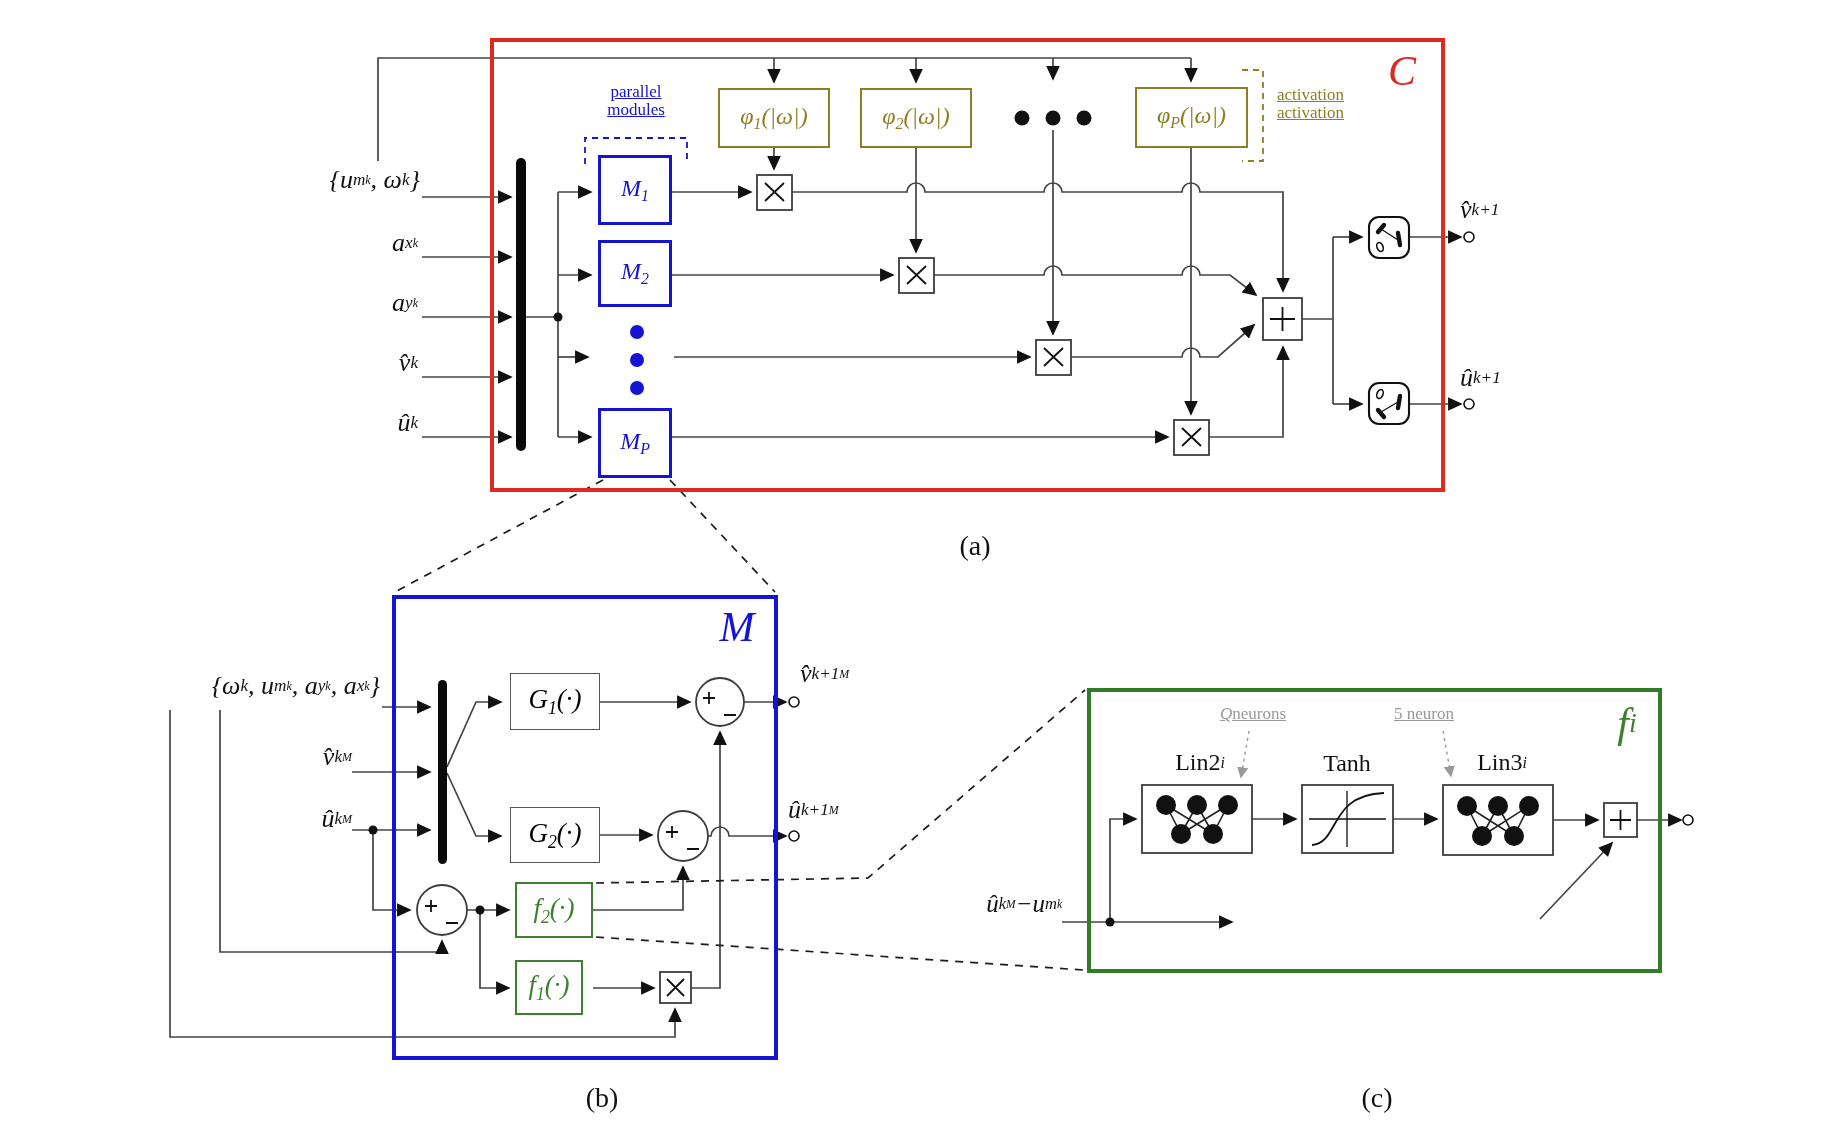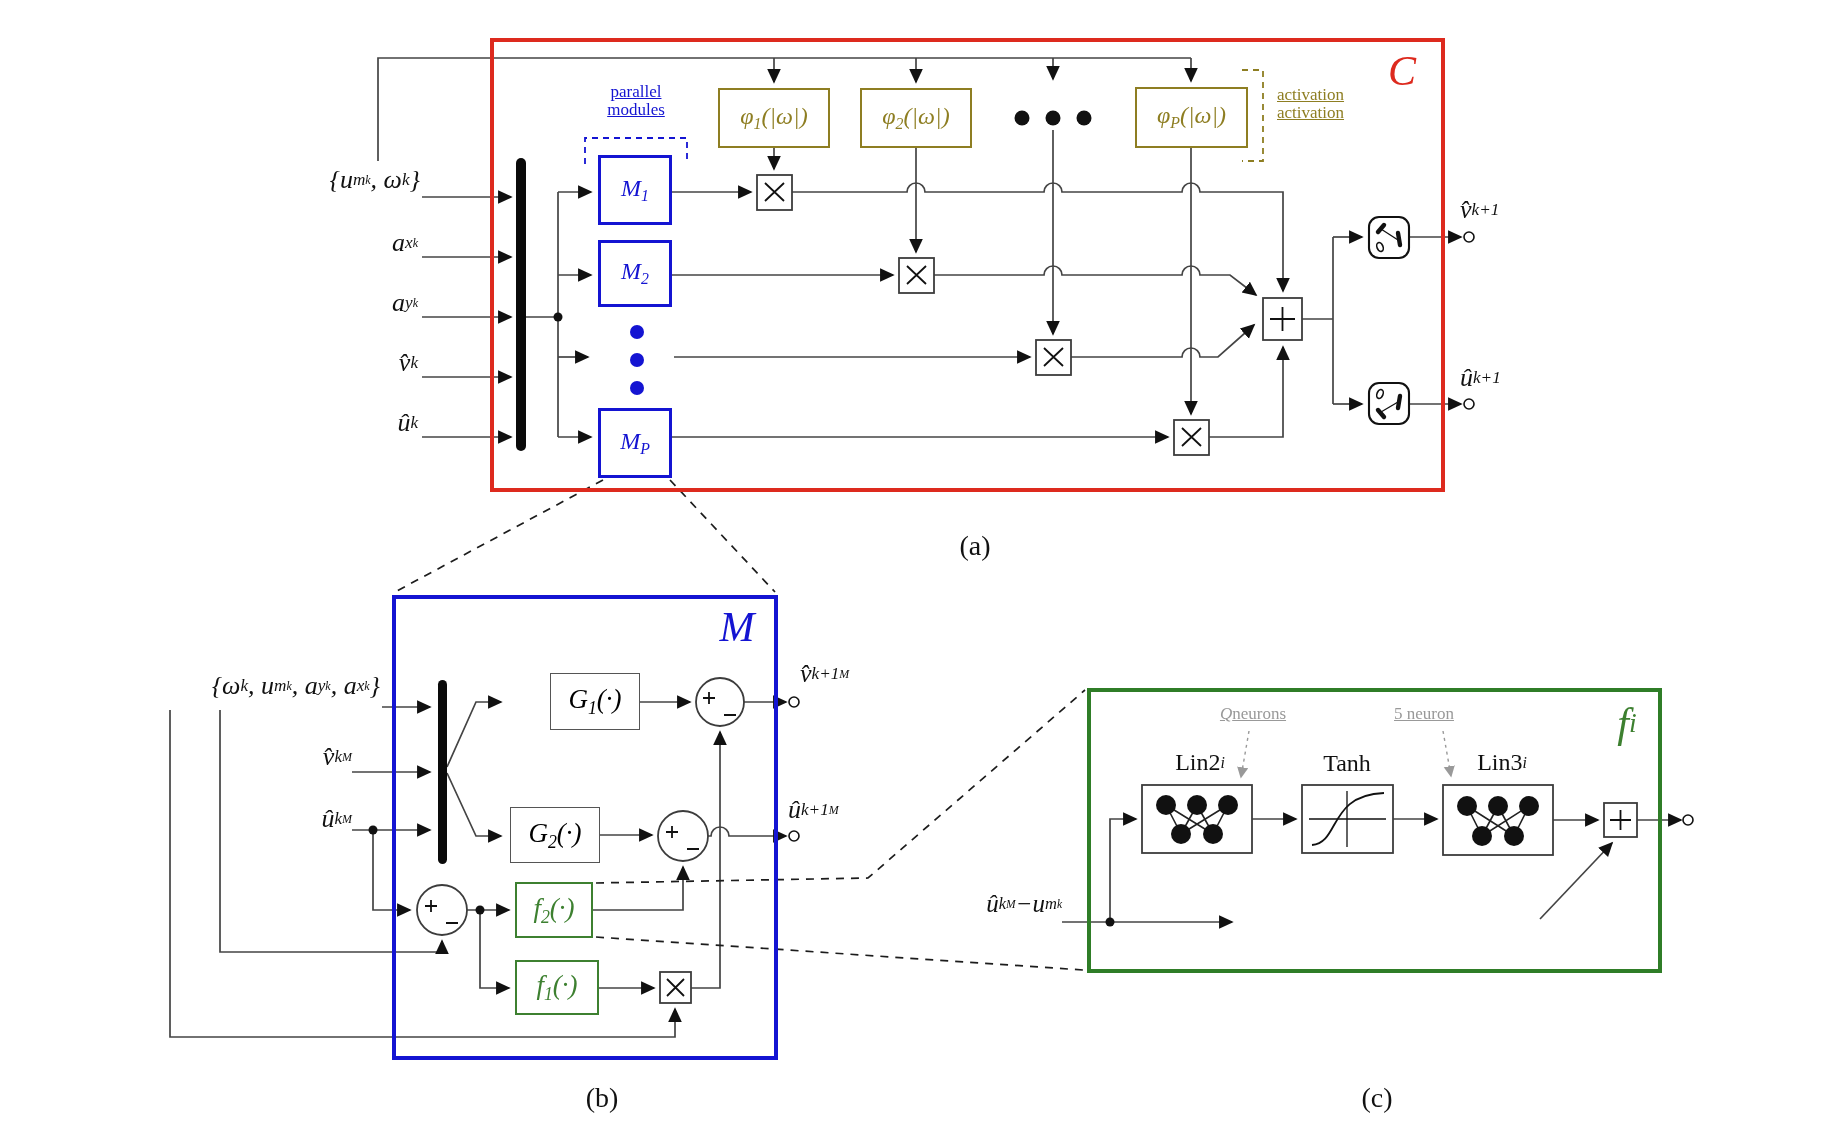--- a/index.html
+++ b/index.html
@@ -367,30 +367,30 @@
       <span class="m0">v̂</span>
       <span class="m1">k</span>
       <span class="m2">M</span>
     </div>
   <div class="lbl fz26 math end" style="left:266px; top:800px; width:86px; height:38px;">
       <span class="m0">û</span>
       <span class="m1">k</span>
       <span class="m2">M</span>
     </div>
 
-  <div class="box b-gray" style="left:510px; top:673px; width:90px; height:57px;margin-left:40px;">
+  <div class="box b-gray" style="left:510px; top:673px; width:90px; height:57px;">
     <span class="fz27 math"><span class="m0">G</span><span class="m1">1</span><span class="m0">(·)</span></span>
   </div>
   <div class="box b-gray" style="left:510px; top:807px; width:90px; height:56px;">
     <span class="fz27 math"><span class="m0">G</span><span class="m1">2</span><span class="m0">(·)</span></span>
   </div>
   <div class="box b-grn" style="left:515px; top:882px; width:78px; height:56px;">
     <span class="fz27 cgreen math"><span class="m0">f</span><span class="m1">2</span><span class="m0">(·)</span></span>
   </div>
-  <div class="box b-grn" style="left:515px; top:960px; width:84px; height:55px;">
+  <div class="box b-grn" style="left:515px; top:960px; width:68px; height:55px;">
     <span class="fz27 cgreen math"><span class="m0">f</span><span class="m1">1</span><span class="m0">(·)</span></span>
   </div>
 
   <div class="lbl fz26 math" style="left:800px; top:656px; width:120px; height:36px;">
       <span class="m0">v̂</span>
       <span class="m1">k+1</span>
       <span class="m2">M</span>
     </div>
   <div class="lbl fz26 math" style="left:788px; top:792px; width:120px; height:36px;">
       <span class="m0">û</span>

